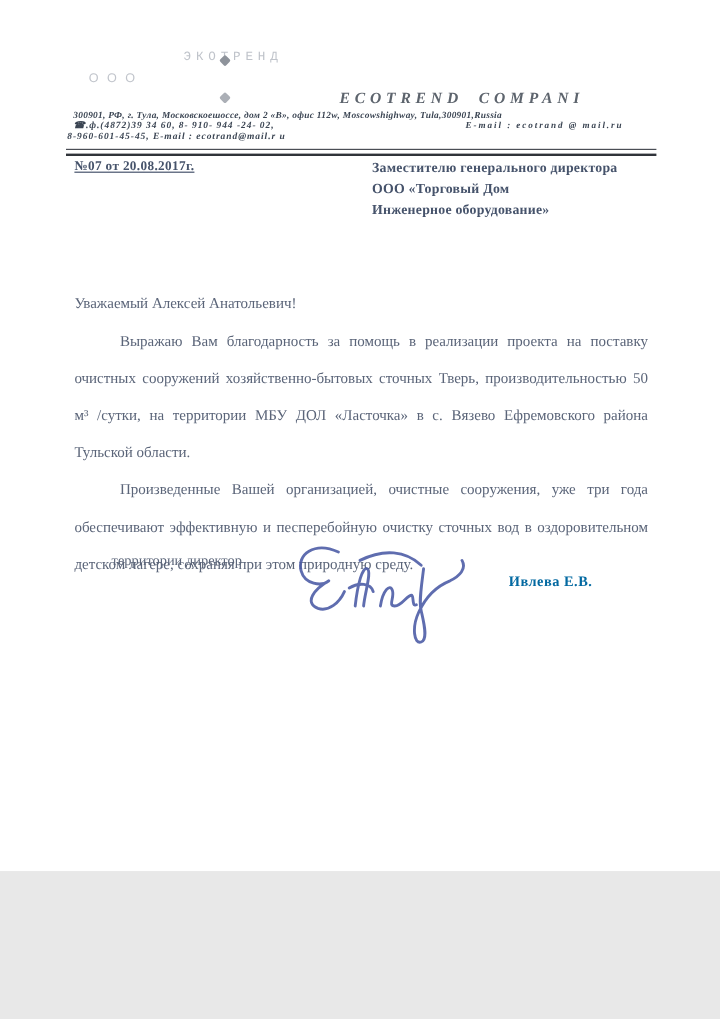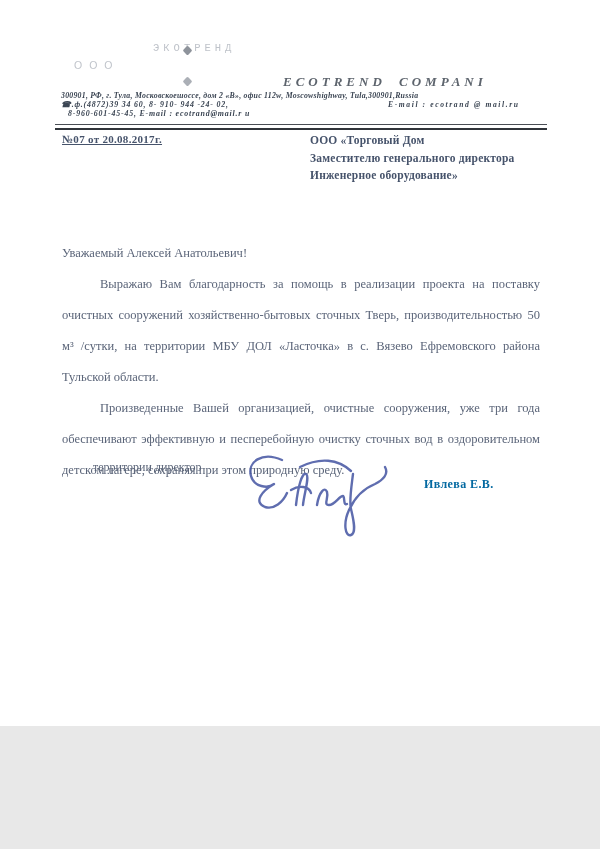--- a/index.html
+++ b/index.html
@@ -35,21 +35,21 @@
     color:#5d646d;
   }
   .hdr-line{
     position:absolute;
     font-style:italic;font-weight:bold;
     color:#3b4553;white-space:nowrap;
   }
   .hdr-address{left:61px;top:91px;font-size:7.8px;letter-spacing:0.25px;text-align:right;}
   .hdr-phones{left:61px;top:100px;font-size:7.9px;letter-spacing:0.8px;}
   .hdr-email{left:388px;top:100px;font-size:7.6px;letter-spacing:1.6px;}
-  .hdr-phones2{left:68px;top:109px;font-size:7.9px;letter-spacing:0.8px;}
+  .hdr-phones2{left:56px;top:109px;font-size:7.9px;letter-spacing:0.8px;}
   .divider{
     position:absolute;left:55px;top:124px;width:492px;height:2.5px;
     border-top:1px solid #4a4e55;
     border-bottom:2.5px solid #30343a;
   }
   
   .reference{
     position:absolute;left:62px;top:133px;
     font-size:11px;font-weight:bold;color:#46536b;
     text-decoration:underline;letter-spacing:0.3px;text-align:center;
@@ -97,22 +97,22 @@
   <div class="hdr-line hdr-address">300901, РФ, г. Тула, Московскоешоссе, дом 2 «В», офис 112w, Moscowshighway, Tula,300901,Russia</div>
   <div class="hdr-line hdr-phones">☎.ф.(4872)39 34 60, 8- 910- 944 -24- 02,</div>
   <div class="hdr-line hdr-email">E-mail : ecotrand @ mail.ru</div>
   <div class="hdr-line hdr-phones2">8-960-601-45-45, E-mail : ecotrand@mail.r u</div>
 
   <div class="divider"></div>
 
   <div class="reference">№07 от 20.08.2017г.</div>
 
   <div class="recipient">
+    <div>Заместителю генерального директора</div>
     <div>ООО «Торговый Дом</div>
-    <div>Заместителю генерального директора</div>
     <div>Инженерное оборудование»</div>
   </div>
 
   <div class="salutation">Уважаемый Алексей Анатольевич!</div>
 
   <div class="body-text">
     <p>Выражаю Вам благодарность за помощь в реализации проекта на поставку очистных сооружений хозяйственно-бытовых сточных Тверь, производительностью 50 м³ /сутки, на территории МБУ ДОЛ «Ласточка» в с. Вязево Ефремовского района Тульской области.</p>
     <p>Произведенные Вашей организацией, очистные сооружения, уже три года обеспечивают эффективную и песперебойную очистку сточных вод в оздоровительном детском лагере, сохраняя при этом природную среду.</p>
   </div>
 

